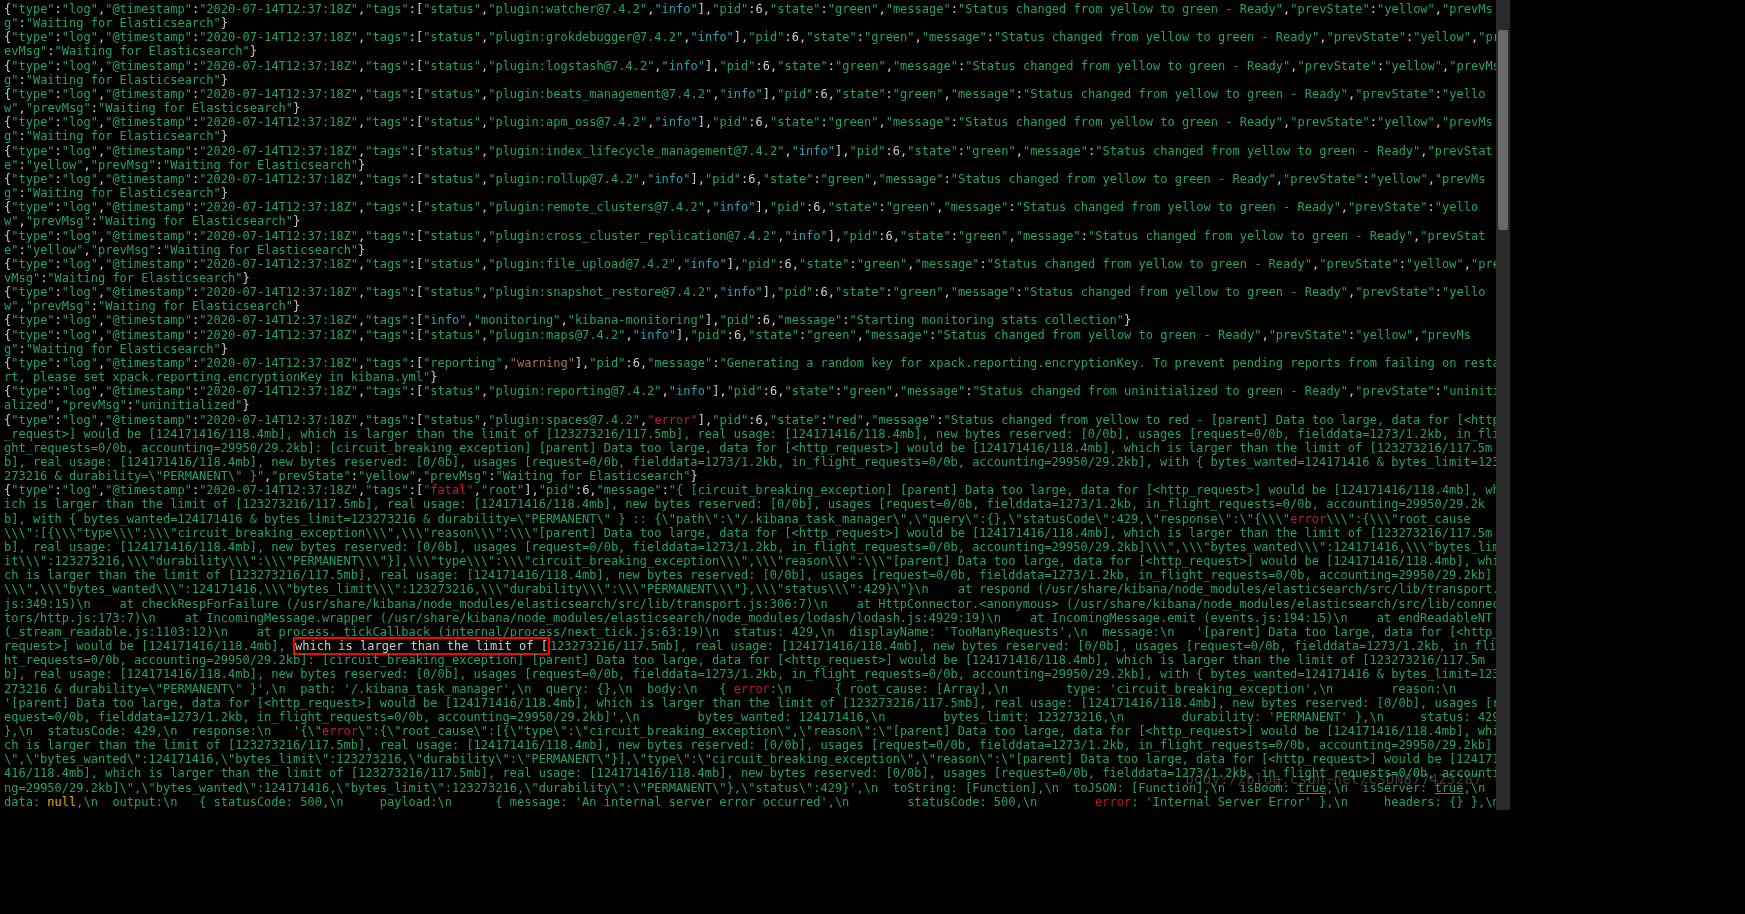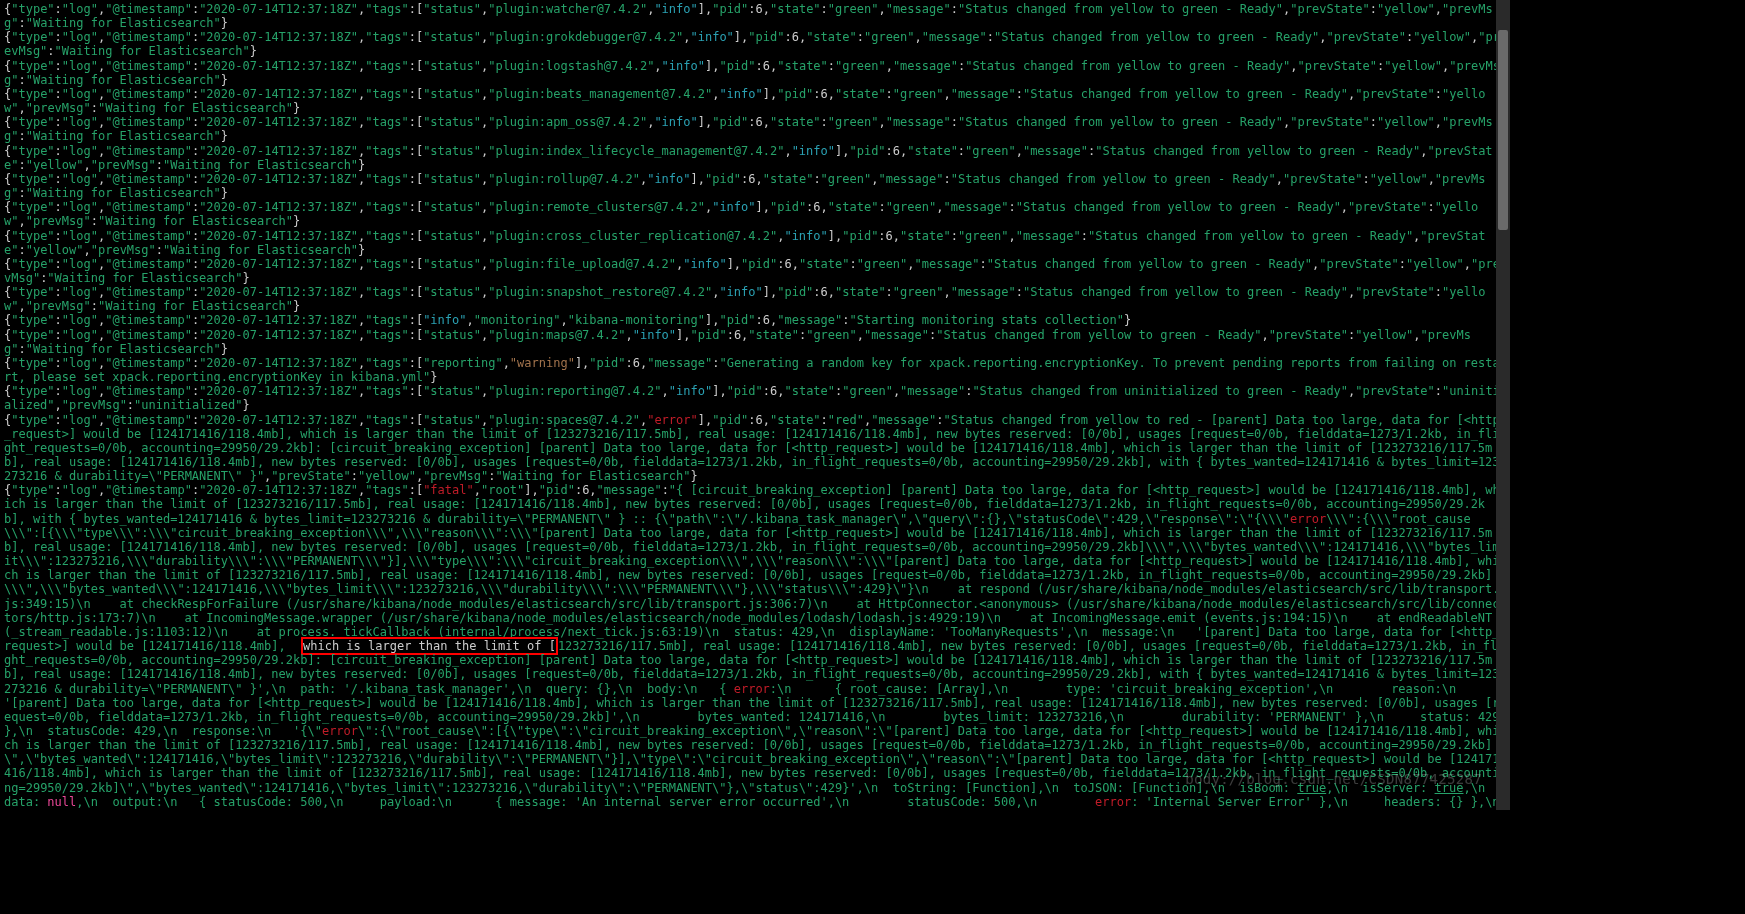--- a/index.html
+++ b/index.html
@@ -22,30 +22,29 @@
     padding: 2px 4px;
     box-sizing: border-box;
   }
   .line {
     white-space: pre-wrap;
     word-break: break-all;
     margin: 0;
   }
   .s  { color: #26a269; } 
   .i  { color: #2aa1b3; } 
-  .n  { color: #ec4899; } 
+  .n  { color: #eab308; } 
   .t  { color: #26a269; } 
   .w  { color: #a2734c; } 
   .e  { color: #c01c28; } 
   .tr { color: #26a269; text-decoration: underline; } 
   .redbox {
     border: 2px solid #f00;
     padding: 0 1px -1px 1px;
     display: inline;
-    margin-left: 8px;
   }
   .scrollbar-track {
     position: absolute;
     right: 0;
     top: 0;
     bottom: 0;
     width: 14px;
     background: #2a2a2a;
   }
   .scrollbar-thumb {

